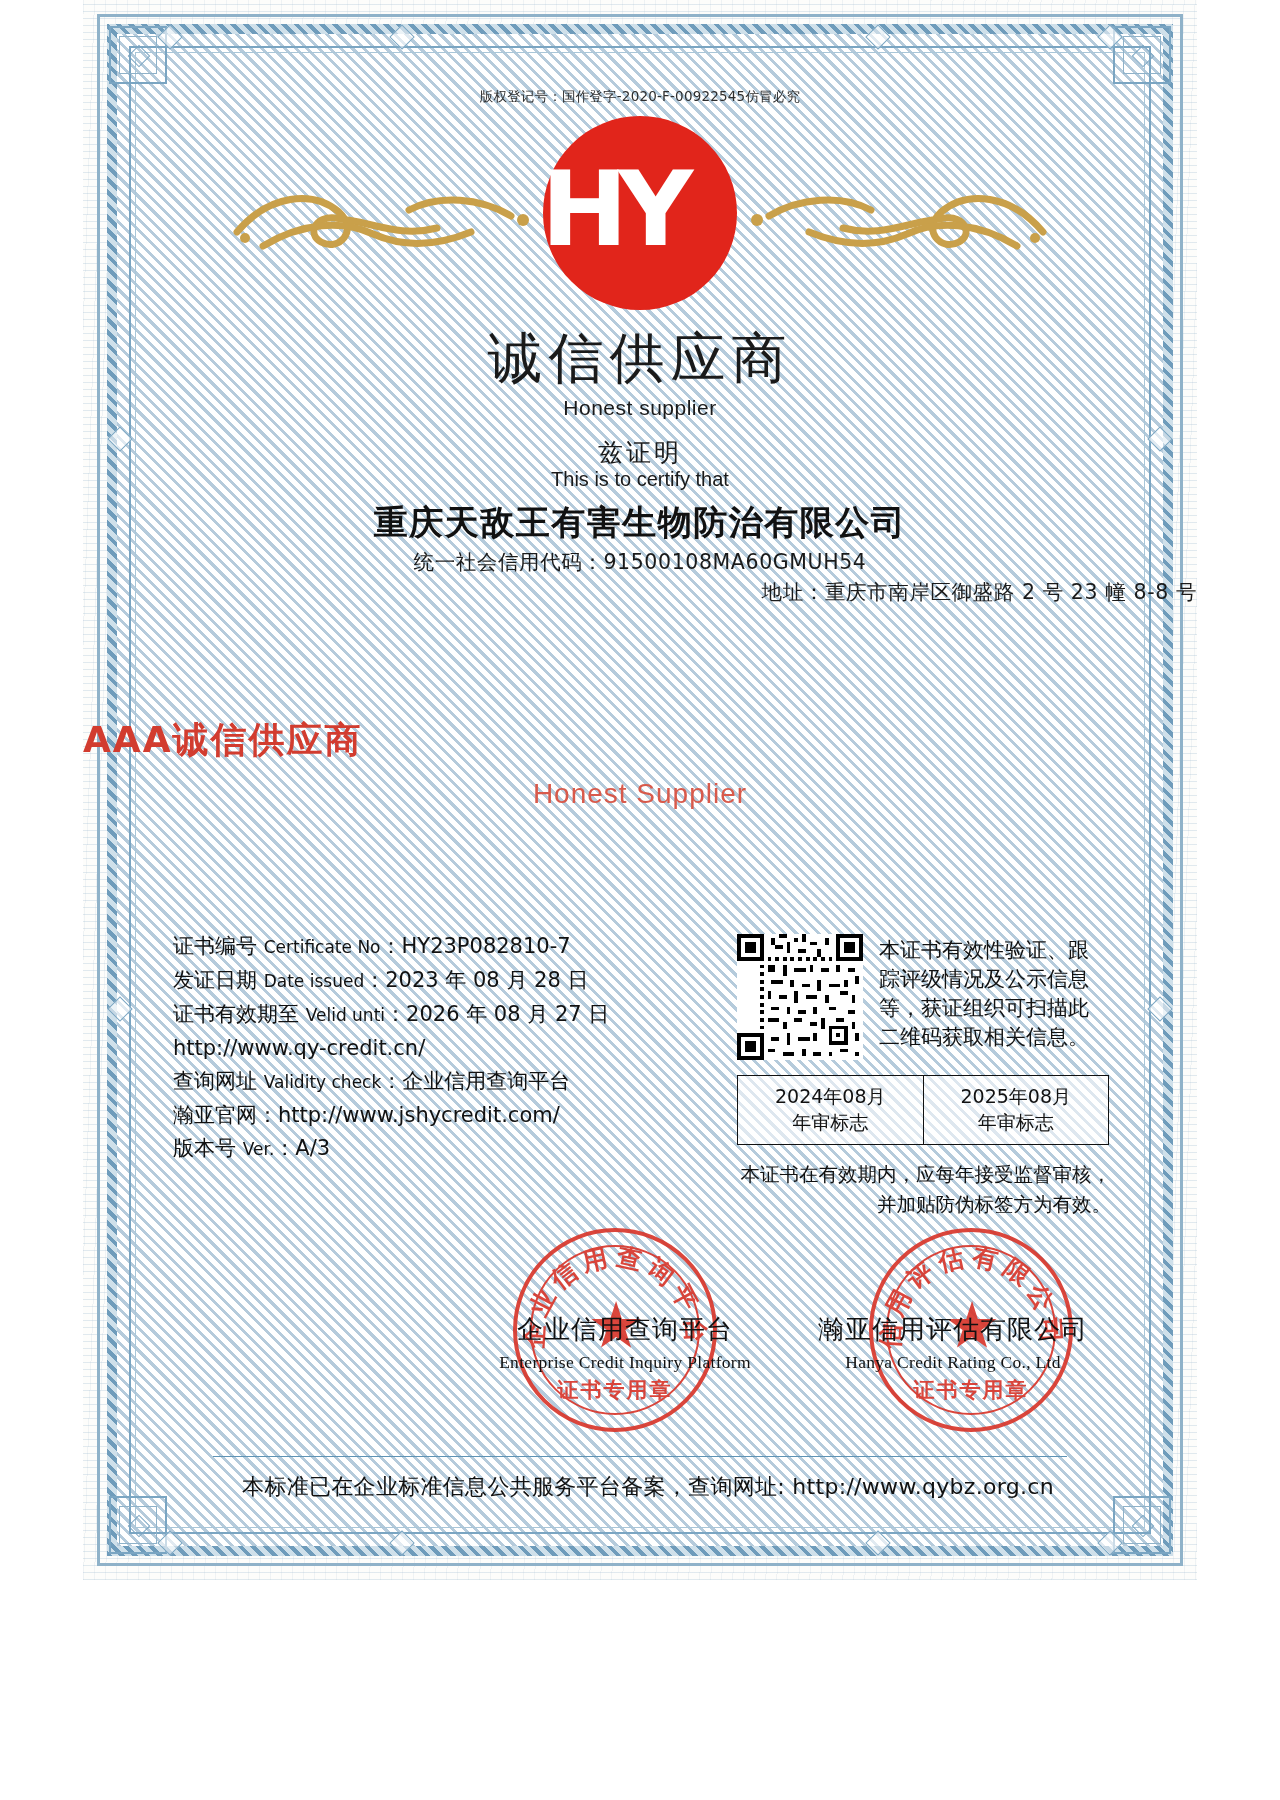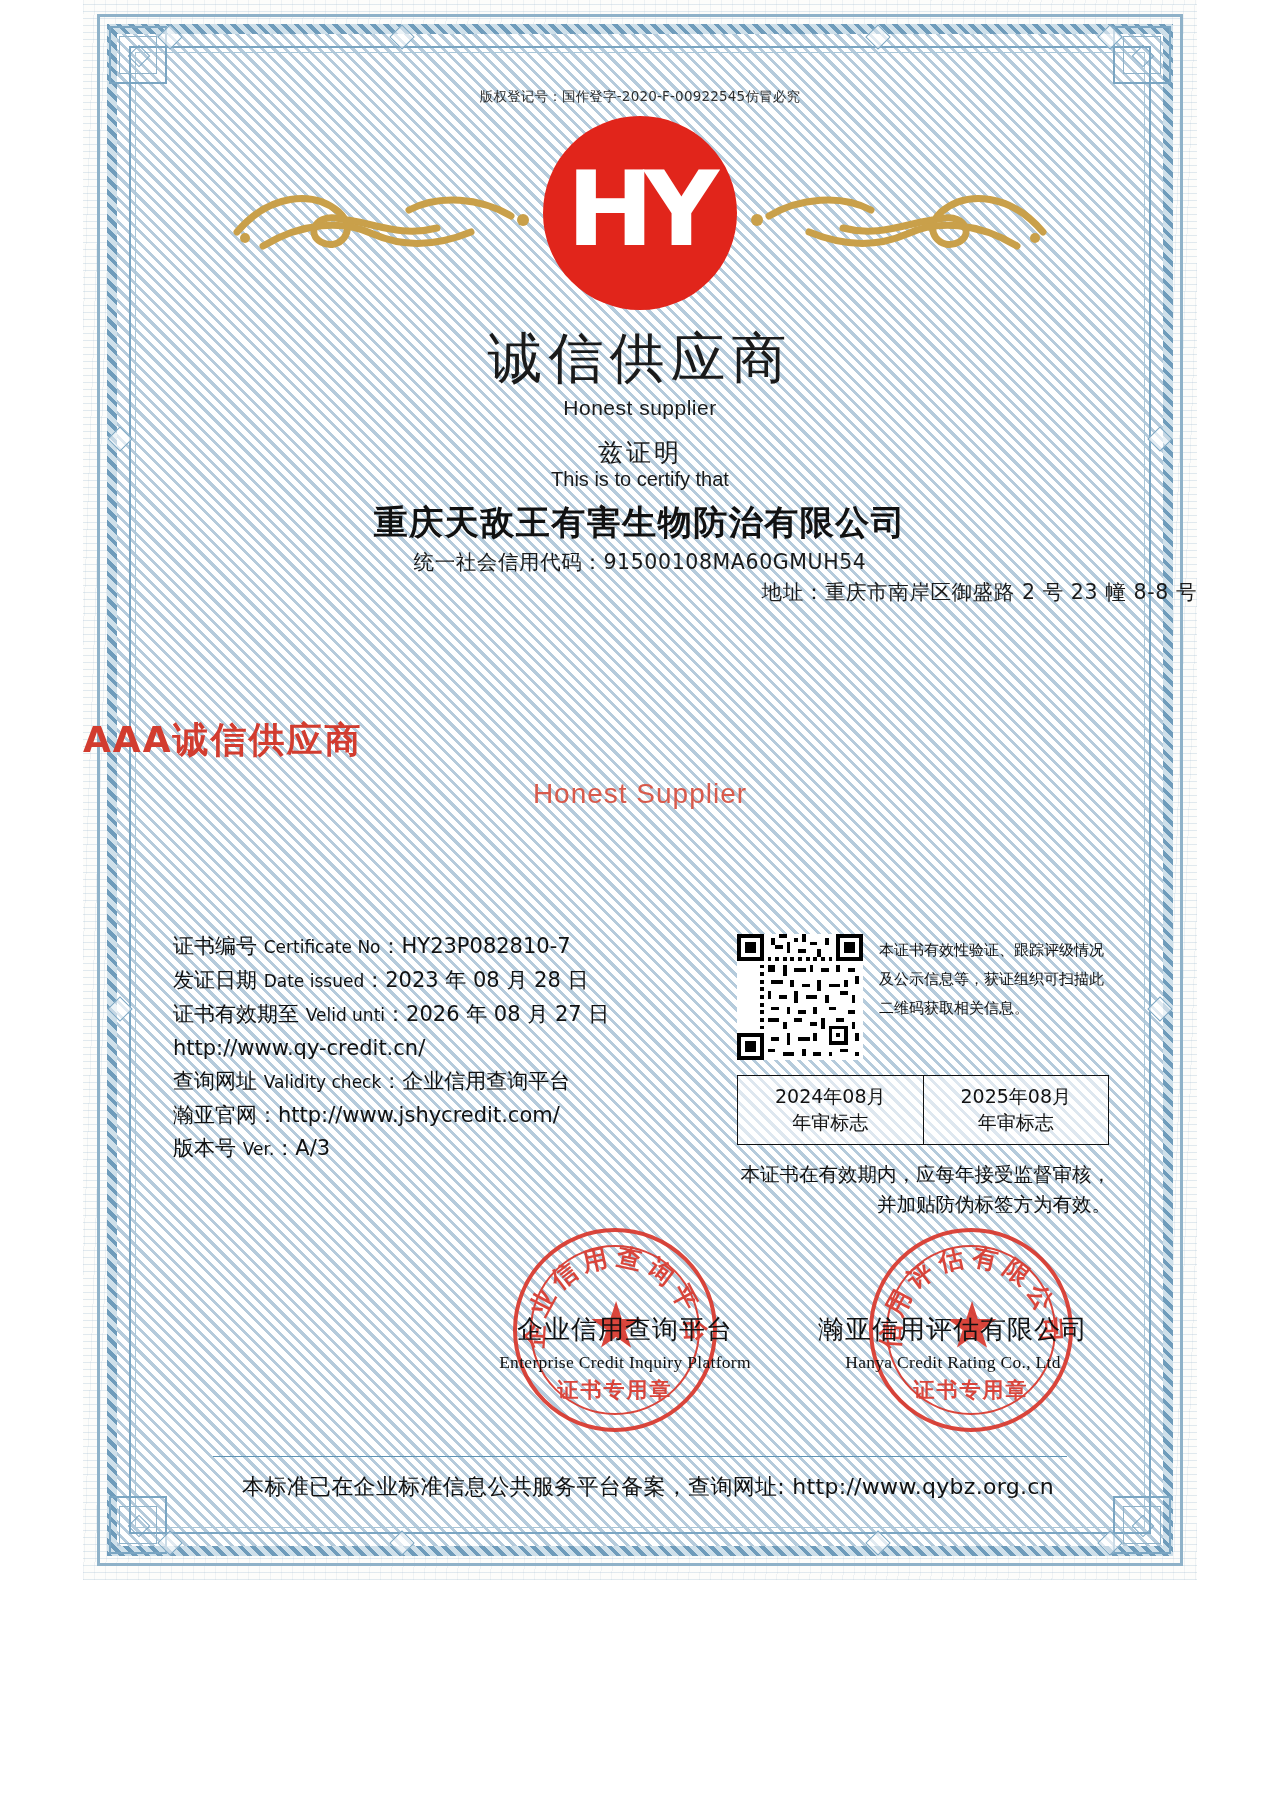--- a/index.html
+++ b/index.html
@@ -158,21 +158,21 @@
     position: absolute;
     left: 50%;
     top: 8px;
     margin-left: -97px;
     width: 194px;
     height: 194px;
     border-radius: 50%;
     background: #e1251b;
     display: flex;
     align-items: center;
-    justify-content: center;
+    justify-content: flex-start;
   }
   .logo-mark {
     font-family: "DejaVu Sans", sans-serif;
     font-weight: bold;
     font-size: 104px;
     line-height: 1;
     color: #ffffff;
     letter-spacing: -10px;
     position: relative;
     left: -2px;
@@ -303,21 +303,21 @@
     width: 126px;
     height: 126px;
   }
   .qr-canvas { display: block; width: 126px; height: 126px; }
 
   .qr-note {
     position: absolute;
     left: 796px;
     top: 936px;
     width: 230px;
-    font-size: 15px;
+    font-size: 21px;
     line-height: 29px;
     color: #111;
     font-family: "DejaVu Sans", sans-serif;
   }
 
   .annual-row {
     position: absolute;
     left: 654px;
     top: 1075px;
     width: 372px;

